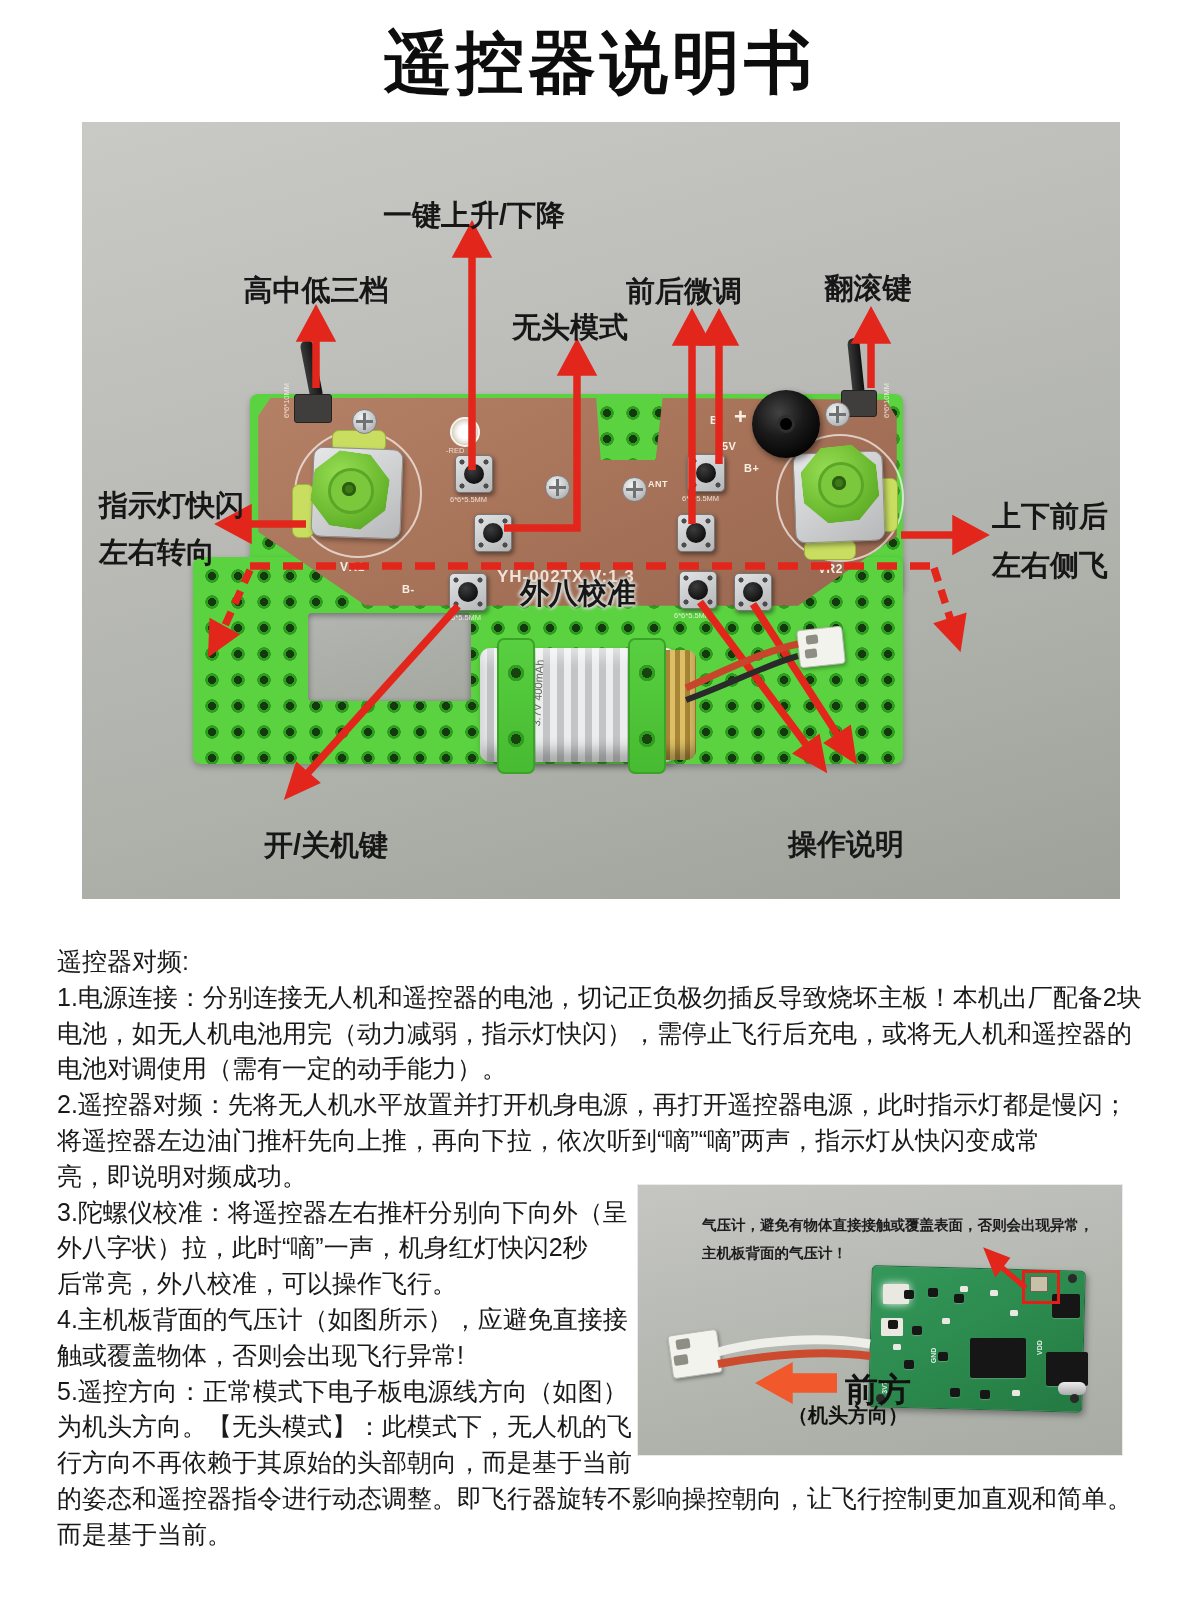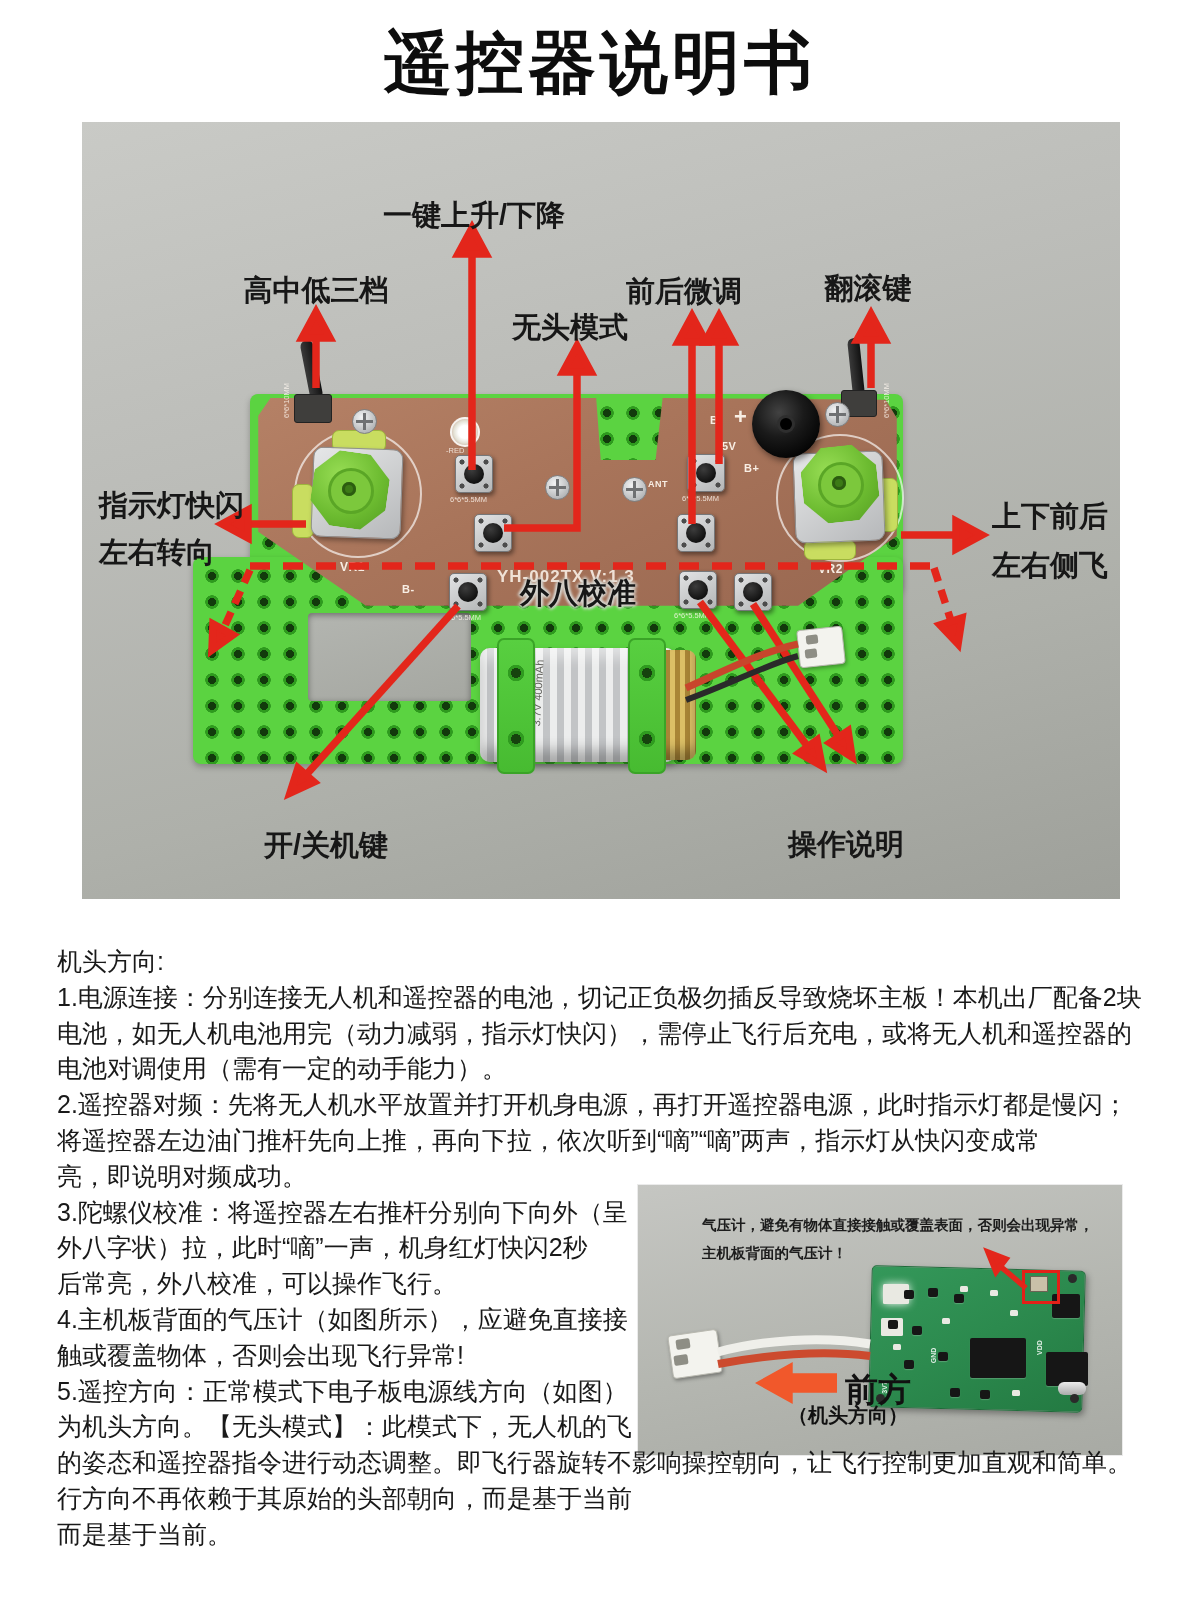--- a/index.html
+++ b/index.html
@@ -171,36 +171,36 @@
   <div class="abs lbl" style="left:512px;top:308px;width:116px;">无头模式</div>
   <div class="abs lbl" style="left:99px;top:486px;width:116px;">指示灯快闪</div>
   <div class="abs lbl" style="left:99px;top:533px;width:116px;">左右转向</div>
   <div class="abs lbl" style="left:992px;top:497px;width:116px;">上下前后</div>
   <div class="abs lbl" style="left:992px;top:546px;width:116px;">左右侧飞</div>
   <div class="abs lbl lbl-outline" style="left:518px;top:574px;width:120px;z-index:46;">外八校准</div>
   <div class="abs lbl" style="left:262px;top:826px;width:128px;">开/关机键</div>
   <div class="abs lbl" style="left:788px;top:825px;width:116px;">操作说明</div>
 
   <div class="abs instructions">
-    <div>机头方向:</div>
+    <div>遥控器对频:</div>
     <div>1.电源连接：分别连接无人机和遥控器的电池，切记正负极勿插反导致烧坏主板！本机出厂配备2块</div>
     <div>电池，如无人机电池用完（动力减弱，指示灯快闪），需停止飞行后充电，或将无人机和遥控器的</div>
     <div>电池对调使用（需有一定的动手能力）。</div>
     <div>2.遥控器对频：先将无人机水平放置并打开机身电源，再打开遥控器电源，此时指示灯都是慢闪；</div>
     <div>将遥控器左边油门推杆先向上推，再向下拉，依次听到“嘀”“嘀”两声，指示灯从快闪变成常</div>
     <div>亮，即说明对频成功。</div>
     <div>3.陀螺仪校准：将遥控器左右推杆分别向下向外（呈</div>
     <div>外八字状）拉，此时“嘀”一声，机身红灯快闪2秒</div>
     <div>后常亮，外八校准，可以操作飞行。</div>
     <div>4.主机板背面的气压计（如图所示），应避免直接接</div>
     <div>触或覆盖物体，否则会出现飞行异常!</div>
     <div>5.遥控方向：正常模式下电子板电源线方向（如图）</div>
     <div>为机头方向。【无头模式】：此模式下，无人机的飞</div>
+    <div>行方向不再依赖于其原始的头部朝向，而是基于当前</div>
     <div>的姿态和遥控器指令进行动态调整。即飞行器旋转不影响操控朝向，让飞行控制更加直观和简单。</div>
-    <div>行方向不再依赖于其原始的头部朝向，而是基于当前</div>
     <div>而是基于当前。</div>
   </div>
 
   <div class="abs inset">
     <div class="abs inset-cap" style="left:64px;top:31px;">气压计，避免有物体直接接触或覆盖表面，否则会出现异常，</div>
     <div class="abs inset-cap" style="left:64px;top:59px;">主机板背面的气压计！</div>
 
     <div class="abs gpcb" style="left:232px;top:83px;width:212px;height:140px;"></div>
     <div class="abs wchip" style="left:245px;top:99px;width:26px;height:20px;box-shadow:0 0 8px #fff;"></div>
     <div class="abs wchip" style="left:243px;top:133px;width:22px;height:18px;"></div>

